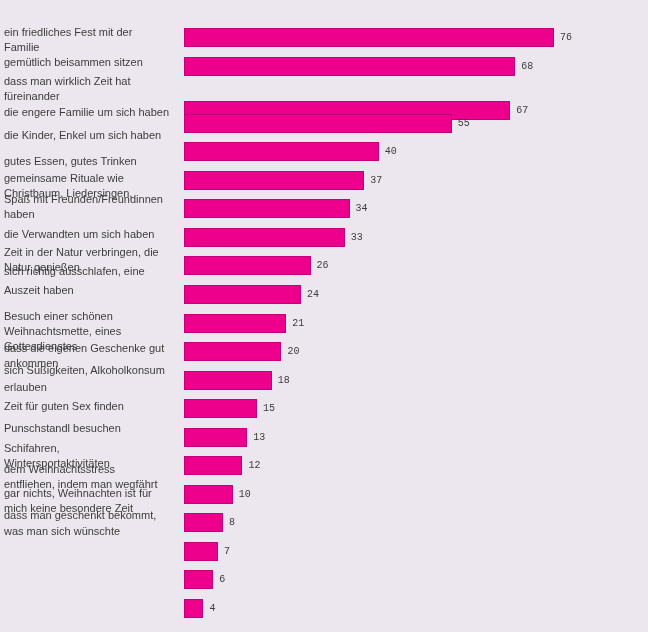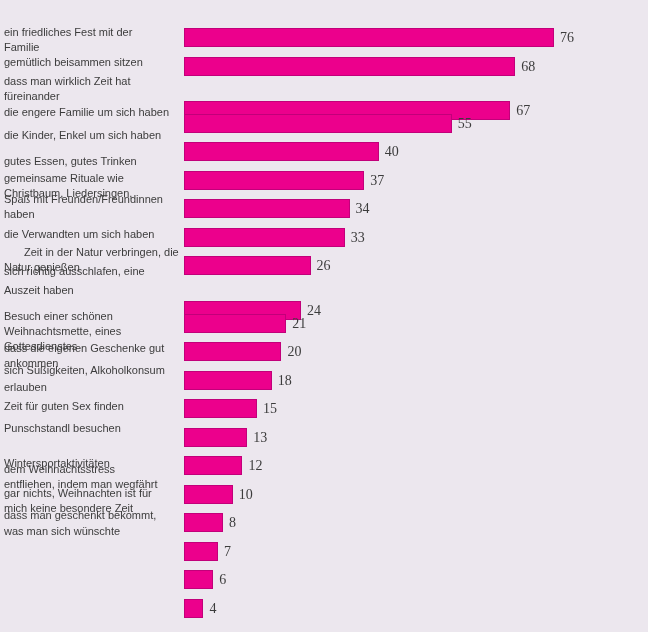--- a/index.html
+++ b/index.html
@@ -49,23 +49,23 @@
     top: 0;
     height: 19px;
     background: #ec008c;
     border: 1px solid #c2007a;
     box-sizing: border-box;
   }
   .bar-value {
     position: absolute;
     top: 2px;
     color: #3c3c3c;
-    font-size: 14px;
+    font-size: 10px;
     line-height: 15px;
-    font-family: Liberation Serif, serif;
+    font-family: Liberation Mono, monospace;
     white-space: nowrap;
     text-align: center;
   }
 </style>
 </head>
 <body>
 
 <div id="chart-root">
   <div class="plot-area" id="plot-area">
       <div class="cat-label" style="top: 25px;">ein friedliches Fest mit der</div>
@@ -74,33 +74,34 @@
       <div class="cat-label" style="top: 74px;">dass man wirklich Zeit hat</div>
       <div class="cat-label" style="top: 89px;">füreinander</div>
       <div class="cat-label" style="top: 105px;">die engere Familie um sich haben</div>
       <div class="cat-label" style="top: 128px;">die Kinder, Enkel um sich haben</div>
       <div class="cat-label" style="top: 154px;">gutes Essen, gutes Trinken</div>
       <div class="cat-label" style="top: 171px;">gemeinsame Rituale wie</div>
       <div class="cat-label" style="top: 186px;">Christbaum, Liedersingen,</div>
       <div class="cat-label" style="top: 192px;">Spaß mit Freunden/Freundinnen</div>
       <div class="cat-label" style="top: 207px;">haben</div>
       <div class="cat-label" style="top: 227px;">die Verwandten um sich haben</div>
-      <div class="cat-label" style="top: 245px; margin-left: 20px;">Zeit in der Natur verbringen, die</div>
+      <div class="cat-label" style="top: 245px;">Zeit in der Natur verbringen, die</div>
       <div class="cat-label" style="top: 260px;">Natur genießen</div>
       <div class="cat-label" style="top: 264px;">sich richtig ausschlafen, eine</div>
       <div class="cat-label" style="top: 283px;">Auszeit haben</div>
       <div class="cat-label" style="top: 309px;">Besuch einer schönen</div>
       <div class="cat-label" style="top: 324px;">Weihnachtsmette, eines</div>
       <div class="cat-label" style="top: 339px;">Gottesdienstes</div>
       <div class="cat-label" style="top: 341px;">dass die eigenen Geschenke gut</div>
       <div class="cat-label" style="top: 356px;">ankommen</div>
       <div class="cat-label" style="top: 363px;">sich Süßigkeiten, Alkoholkonsum</div>
       <div class="cat-label" style="top: 380px;">erlauben</div>
       <div class="cat-label" style="top: 399px;">Zeit für guten Sex finden</div>
       <div class="cat-label" style="top: 421px;">Punschstandl besuchen</div>
+      <div class="cat-label" style="top: 441px;">Schifahren,</div>
       <div class="cat-label" style="top: 456px;">Wintersportaktivitäten</div>
       <div class="cat-label" style="top: 462px;">dem Weihnachtsstress</div>
       <div class="cat-label" style="top: 477px;">entfliehen, indem man wegfährt</div>
       <div class="cat-label" style="top: 486px;">gar nichts, Weihnachten ist für</div>
       <div class="cat-label" style="top: 501px;">mich keine besondere Zeit</div>
       <div class="cat-label" style="top: 508px;">dass man geschenkt bekommt,</div>
       <div class="cat-label" style="top: 524px;">was man sich wünschte</div>
       <div class="bar-row" style="top: 28px; width: 464px;">
         <div class="bar" style="width: 370.12px; background: rgb(236, 0, 140); border-color: rgb(194, 0, 122);"></div>
         <div class="bar-value" style="left: 376.12px;">76</div>
@@ -130,21 +131,21 @@
         <div class="bar-value" style="left: 171.58px;">34</div>
       </div>
       <div class="bar-row" style="top: 227.85px; width: 464px;">
         <div class="bar" style="width: 160.71px; background: rgb(236, 0, 140); border-color: rgb(194, 0, 122);"></div>
         <div class="bar-value" style="left: 166.71px;">33</div>
       </div>
       <div class="bar-row" style="top: 256.4px; width: 464px;">
         <div class="bar" style="width: 126.62px; background: rgb(236, 0, 140); border-color: rgb(194, 0, 122);"></div>
         <div class="bar-value" style="left: 132.62px;">26</div>
       </div>
-      <div class="bar-row" style="top: 301px; width: 408px;">
+      <div class="bar-row" style="top: 285px; width: 408px;">
         <div class="bar" style="width: 116.88px; background: rgb(236, 0, 140); border-color: rgb(194, 0, 122);"></div>
         <div class="bar-value" style="left: 122.88px;">24</div>
       </div>
       <div class="bar-row" style="top: 313.5px; width: 464px;">
         <div class="bar" style="width: 102.27px; background: rgb(236, 0, 140); border-color: rgb(194, 0, 122);"></div>
         <div class="bar-value" style="left: 108.27px;">21</div>
       </div>
       <div class="bar-row" style="top: 342.05px; width: 417px;">
         <div class="bar" style="width: 97.4px; background: rgb(236, 0, 140); border-color: rgb(194, 0, 122);"></div>
         <div class="bar-value" style="left: 103.4px;">20</div>

